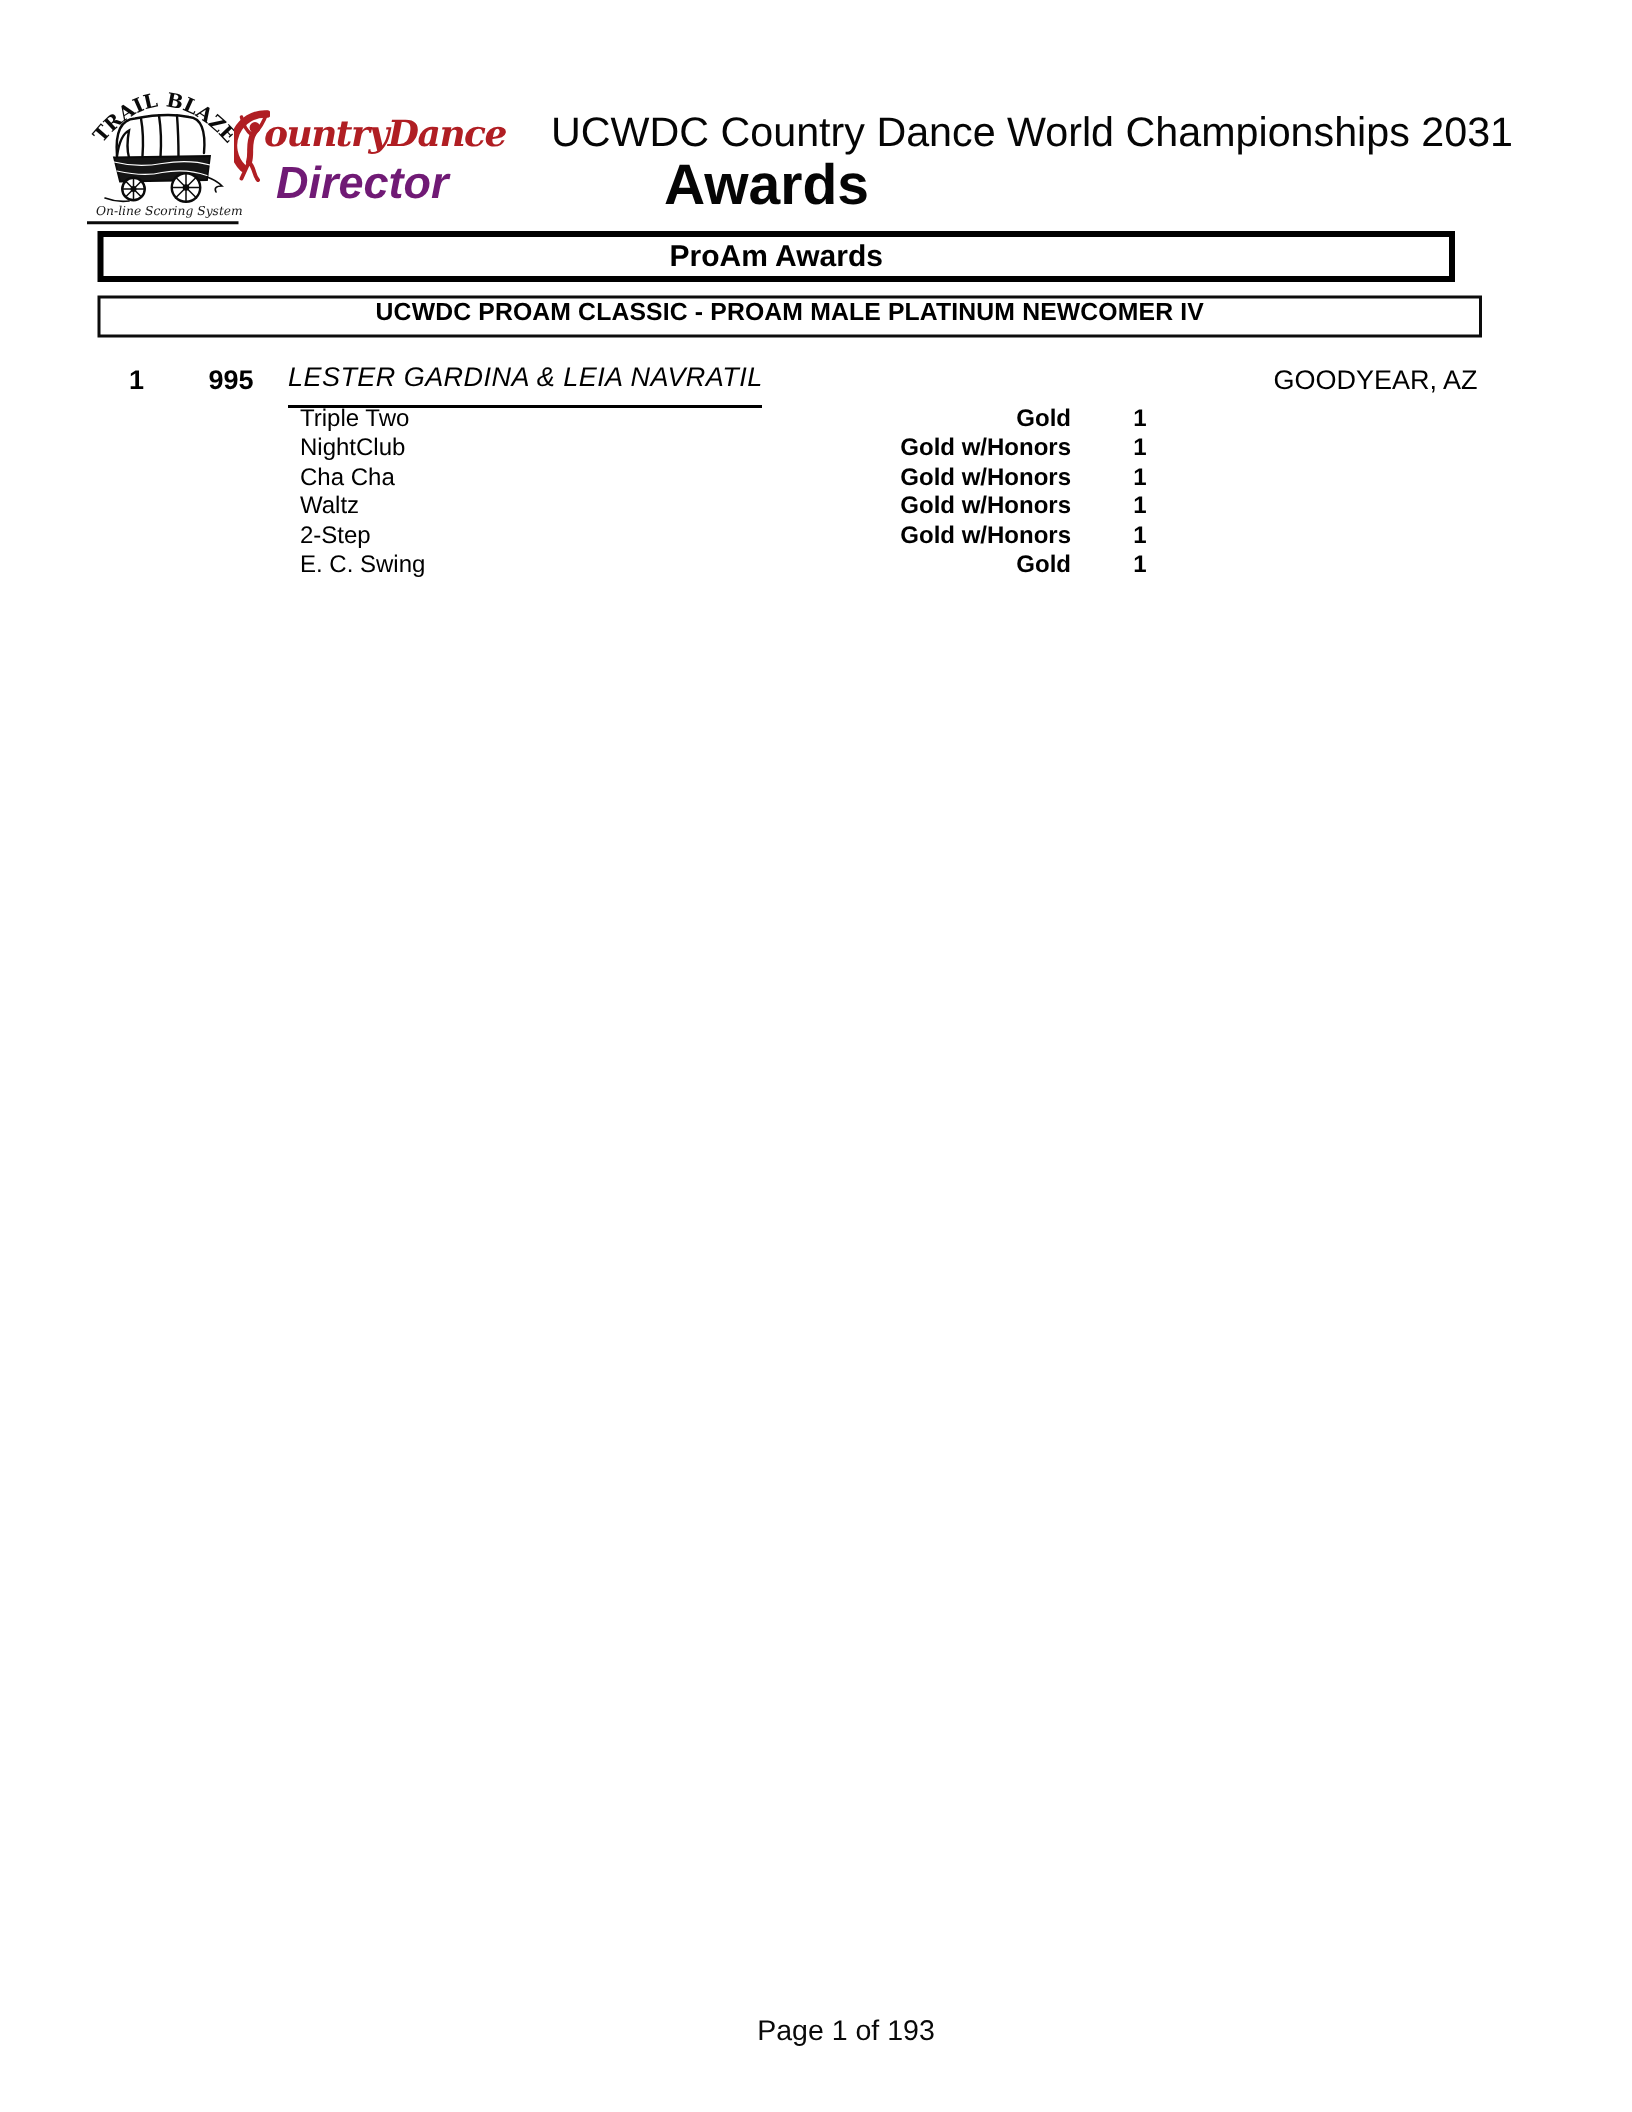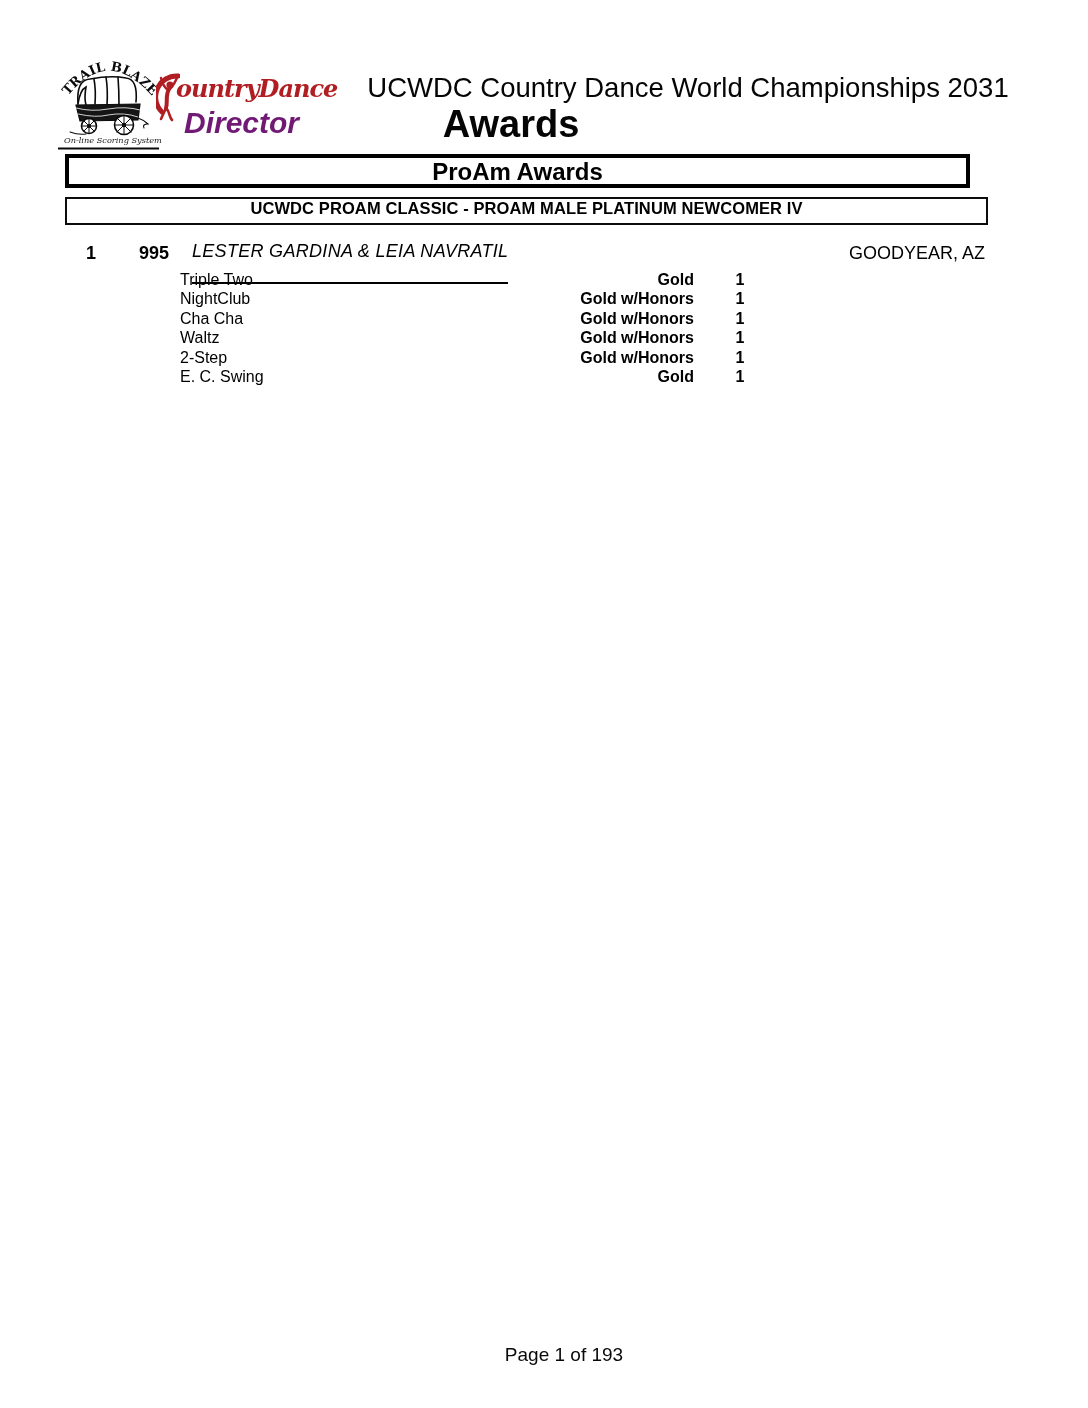--- a/index.html
+++ b/index.html
@@ -35,41 +35,41 @@
     font-size:27.5px;white-space:nowrap;color:#050505;
   }
   .doc-subtitle{
     position:absolute;left:511px;top:103px;transform:translateX(-50%);
     font-size:38px;font-weight:bold;white-space:nowrap;color:#050505;
   }
   
   .section-box{
     position:absolute;left:65px;top:154px;width:905px;height:34px;
     border:4px solid #000;box-sizing:border-box;
-    display:flex;align-items:flex-start;justify-content:center;
-    font-size:24px;font-weight:bold;
+    display:flex;align-items:center;justify-content:center;
+    font-size:20px;font-weight:bold;
   }
   .category-box{
     position:absolute;left:65px;top:197px;width:923px;height:28px;
     border:2px solid #0c0c0c;box-sizing:border-box;
     display:flex;align-items:flex-start;justify-content:center;
     font-size:16.5px;font-weight:bold;letter-spacing:0.1px;
   }
   
   .placement{position:absolute;left:86px;top:243px;font-size:18px;font-weight:bold;}
   .bib{position:absolute;left:139px;top:243px;font-size:18px;font-weight:bold;}
   .entrant-name{
     position:absolute;left:192px;top:241px;
     font-size:18px;font-style:italic;
-    border-bottom:2px solid #000;padding-bottom:20px;
+    border-bottom:2px solid #000;padding-bottom:8px;
     letter-spacing:0.3px;white-space:nowrap;
   }
   .entrant-location{position:absolute;right:103px;top:243px;font-size:18px;white-space:nowrap;}
   
-  .dance-table{position:absolute;left:180px;top:271px;width:640px;}
+  .dance-table{position:absolute;left:200px;top:271px;width:640px;}
   .dance-row{position:relative;height:19.4px;}
   .d-name{
     position:absolute;left:0;top:0;
     font-size:16px;white-space:nowrap;
   }
   .d-award{
     position:absolute;left:354px;top:0;width:160px;
     text-align:right;font-size:16px;font-weight:bold;white-space:nowrap;
   }
   .d-count{

